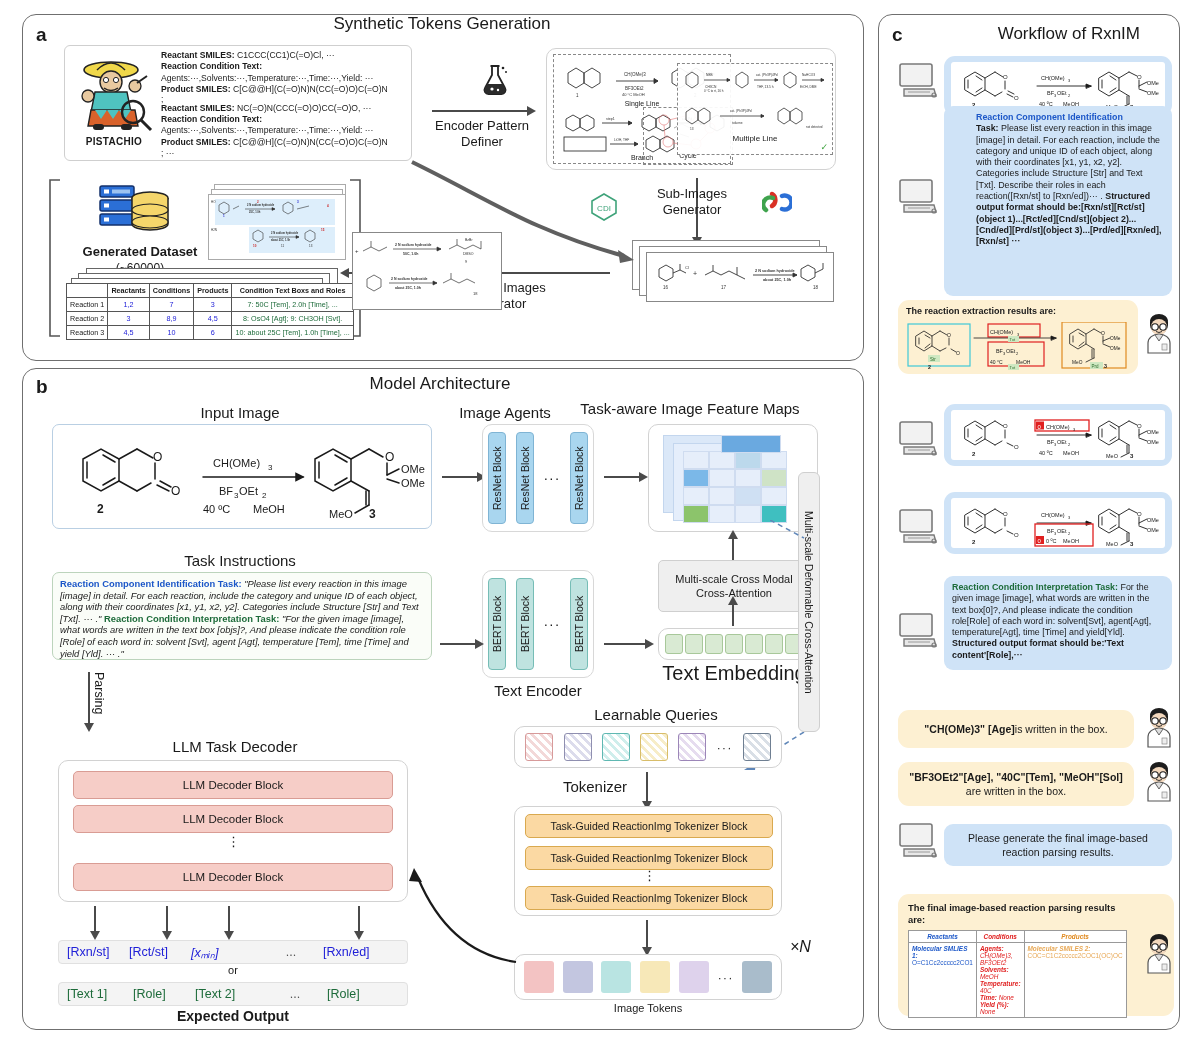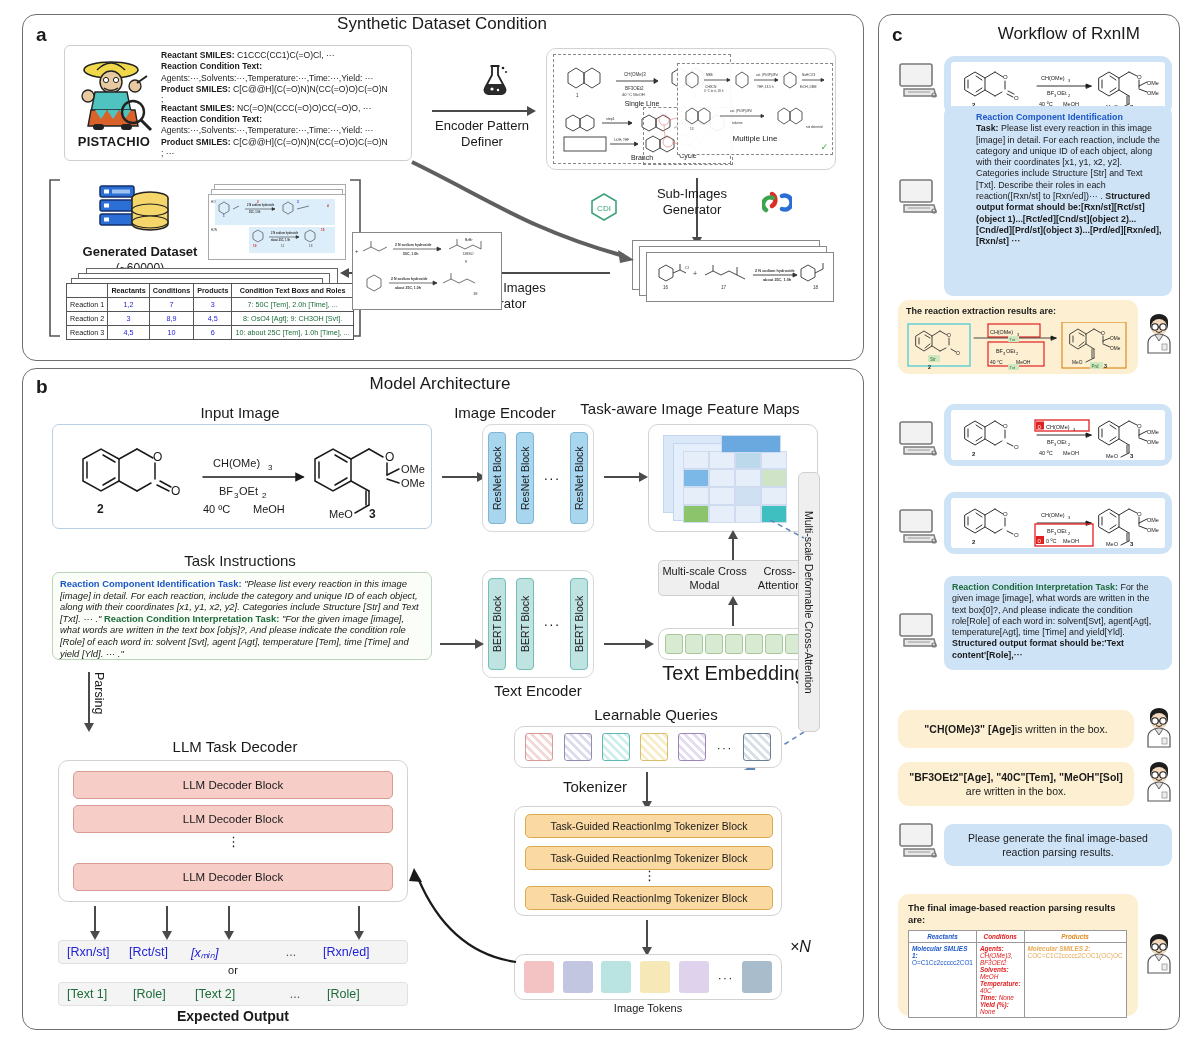--- a/index.html
+++ b/index.html
@@ -41,21 +41,21 @@
   table.dt th,table.dt td{border:1px solid #555;padding:2px 3px;text-align:center;white-space:nowrap;}
   table.ft{border-collapse:collapse;font-size:6.4px;background:#fff;width:100%;}
   table.ft th,table.ft td{border:1px solid #999;padding:2px 3px;vertical-align:top;text-align:left;}
   svg{display:block;}
 </style>
 </head>
 <body>
 
 <div class="panel" style="left:22px;top:14px;width:840px;height:345px;"></div>
 <div class="panel-letter" style="left:36px;top:24px;">a</div>
-<div class="panel-title" style="left:262px;top:14px;width:360px;">Synthetic Dataset Condition</div>
+<div class="panel-title" style="left:262px;top:14px;width:360px;">Synthetic Tokens Generation</div>
 
 <div class="smiles-box" style="left:64px;top:45px;width:348px;height:116px;">
   <div style="position:absolute;left:6px;top:6px;width:86px;height:100px;">
     <svg width="86" height="86" viewBox="0 0 86 86">
       <ellipse cx="40" cy="18" rx="27" ry="8" fill="#f0d84a" stroke="#222" stroke-width="1.6"></ellipse>
       <path d="M26 18 q14 -14 28 0" fill="#f0d84a" stroke="#222" stroke-width="1.6"></path>
       <circle cx="40" cy="30" r="11" fill="#e8c9a0" stroke="#222" stroke-width="1.4"></circle>
       <circle cx="35" cy="28" r="2.6" fill="#fff" stroke="#222" stroke-width="1"></circle>
       <circle cx="45" cy="28" r="2.6" fill="#fff" stroke="#222" stroke-width="1"></circle>
       <path d="M33 36 q7 5 14 0" stroke="#222" stroke-width="1.4" fill="none"></path>
@@ -63,21 +63,21 @@
       <path d="M20 58 h44 l3 16 h-50 z" fill="#d9622b" stroke="#222" stroke-width="1.4"></path>
       <path d="M24 58 l6 9 l6 -9 l6 9 l6 -9 l6 9 l6 -9" fill="#4fc3c0" stroke="none"></path>
       <rect x="22" y="72" width="11" height="6" rx="3" fill="#222"></rect>
       <rect x="50" y="72" width="11" height="6" rx="3" fill="#222"></rect>
       <circle cx="17" cy="44" r="6" fill="#e8c9a0" stroke="#222" stroke-width="1.3"></circle>
       <circle cx="64" cy="34" r="6" fill="#e8c9a0" stroke="#222" stroke-width="1.3"></circle>
       <line x1="66" y1="31" x2="76" y2="24" stroke="#222" stroke-width="2"></line>
       <circle cx="62" cy="60" r="11" fill="none" stroke="#222" stroke-width="2.4"></circle>
       <line x1="70" y1="68" x2="80" y2="78" stroke="#222" stroke-width="3"></line>
     </svg>
-    <div style="font-size:13px;font-weight:bold;letter-spacing:0.3px;text-align:center;margin-top:-2px;">PISTACHIO</div>
+    <div style="font-size:10px;font-weight:bold;letter-spacing:0.3px;text-align:center;margin-top:-2px;">PISTACHIO</div>
   </div>
   <div style="position:absolute;left:96px;top:4px;width:246px;">
     <div><b>Reactant SMILES:</b> C1CCC(CC1)C(=O)Cl, ···</div>
     <div><b>Reaction Condition Text:</b></div>
     <div>Agents:···,Solvents:···,Temperature:···,Time:···,Yield: ···</div>
     <div><b>Product SMILES:</b> C[C@@H](C(=O)N)N(CC(=O)O)C(=O)N</div>
     <div style="line-height:7px;">;</div>
     <div><b>Reactant SMILES:</b> NC(=O)N(CCC(=O)O)CC(=O)O, ···</div>
     <div><b>Reaction Condition Text:</b></div>
     <div>Agents:···,Solvents:···,Temperature:···,Time:···,Yield: ···</div>
@@ -471,21 +471,21 @@
     <text x="166" y="70" font-size="11" fill="#1a1a1a">BF</text>
       <text x="181" y="73" font-size="8" fill="#1a1a1a">3</text>
       <text x="186" y="70" font-size="11" fill="#1a1a1a">OEt</text>
       <text x="209" y="73" font-size="8" fill="#1a1a1a">2</text>
     <text x="150" y="88" font-size="11" fill="#1a1a1a">40 ºC</text>
     <text x="200" y="88" font-size="11" fill="#1a1a1a">MeOH</text>
   </svg>
 </div>
 <div class="arrow-h" style="left:442px;top:476px;width:36px;"></div>
 
-<div class="lbl" style="left:440px;top:404px;width:130px;font-size:15px;">Image Encoder</div>
+<div class="lbl" style="left:440px;top:404px;width:130px;font-size:15px;">Image Agents</div>
 <div class="enc-outer" style="left:482px;top:424px;width:112px;height:108px;">
   <div class="vblock resnet" style="width:18px;height:92px;">ResNet Block</div>
   <div class="vblock resnet" style="width:18px;height:92px;">ResNet Block</div>
   <div style="font-size:14px;letter-spacing:1px;">···</div>
   <div class="vblock resnet" style="width:18px;height:92px;">ResNet Block</div>
 </div>
 <div class="arrow-h" style="left:604px;top:476px;width:36px;"></div>
 
 <div class="lbl" style="left:570px;top:400px;width:240px;font-size:15px;">Task-aware Image Feature Maps</div>
 <div class="grey-round" style="left:648px;top:424px;width:170px;height:108px;">
@@ -506,21 +506,21 @@
       <div style="background:#e6eefa;border:1px solid #cfdcf0;"></div>
     <div style="background:#8cc46b;border:1px solid #cfdcf0;"></div>
       <div style="background:#e6eefa;border:1px solid #cfdcf0;"></div>
       <div style="background:#e6eefa;border:1px solid #cfdcf0;"></div>
       <div style="background:#3fbfc0;border:1px solid #cfdcf0;"></div>
   </div>
   <div style="position:absolute;left:72px;top:10px;width:58px;height:16px;background:#6aa9e0;border:1px solid #cfdcf0;"></div>
 </div>
 
 <div class="arrow-v" style="left:732px;top:538px;height:22px;transform:rotate(180deg);"></div>
-<div class="hblock greyblk" style="position:absolute;left:658px;top:560px;width:152px;height:36px;flex-direction:row;line-height:14px;font-size:11px;">
+<div class="hblock greyblk" style="position:absolute;left:658px;top:560px;width:152px;height:52px;flex-direction:column;line-height:14px;font-size:11px;">
   <span>Multi-scale Cross Modal</span>
   <span>Cross-Attention</span>
 </div>
 <div class="arrow-v" style="left:732px;top:604px;height:22px;transform:rotate(180deg);"></div>
 
 <div class="grey-round" style="left:658px;top:628px;width:152px;height:32px;display:flex;align-items:center;justify-content:center;gap:2px;">
   <div class="token" style="width:18px;height:20px;background:#d9ead3;border:1px solid #a8c89a;"></div>
   <div class="token" style="width:18px;height:20px;background:#d9ead3;border:1px solid #a8c89a;"></div>
   <div class="token" style="width:18px;height:20px;background:#d9ead3;border:1px solid #a8c89a;"></div>
   <div class="token" style="width:18px;height:20px;background:#d9ead3;border:1px solid #a8c89a;"></div>
@@ -955,21 +955,21 @@
 <div class="mon" style="left:898px;top:822px;">
   <svg width="40" height="38" viewBox="0 0 40 38">
     <rect x="2" y="2" width="32" height="22" rx="2" fill="#f2f2f2" stroke="#7a7a7a" stroke-width="1.6"></rect>
     <path d="M6 27 h30 l2 7 h-32 z" fill="#e8e8e8" stroke="#7a7a7a" stroke-width="1.4"></path>
     <line x1="10" y1="30" x2="32" y2="30" stroke="#9a9a9a" stroke-width="1"></line>
     <circle cx="36" cy="33" r="2" fill="none" stroke="#7a7a7a" stroke-width="1.2"></circle>
   </svg>
 </div>
 <div class="chat-blue" style="left:944px;top:824px;width:228px;height:42px;font-size:10.5px;line-height:14px;display:flex;align-items:center;justify-content:center;text-align:center;">Please generate the final image-based reaction parsing results.</div>
 
-<div class="chat-yellow" style="left:898px;top:894px;width:240px;height:122px;">
+<div class="chat-yellow" style="left:898px;top:894px;width:276px;height:122px;">
   <div style="position:absolute;left:10px;top:8px;width:214px;font-size:9.4px;font-weight:bold;line-height:12px;">The final image-based reaction parsing results are:</div>
   <div style="position:absolute;left:10px;top:36px;width:216px;">
     <table class="ft">
       <thead>
           <tr>
         <th style="color:#1c57c8;font-style:italic;text-align:center;width:33%;">Reactants</th>
         <th style="color:#e02020;font-style:italic;text-align:center;width:34%;">Conditions</th>
         <th style="color:#e08a20;font-style:italic;text-align:center;width:33%;">Products</th>
       </tr>
         </thead>

